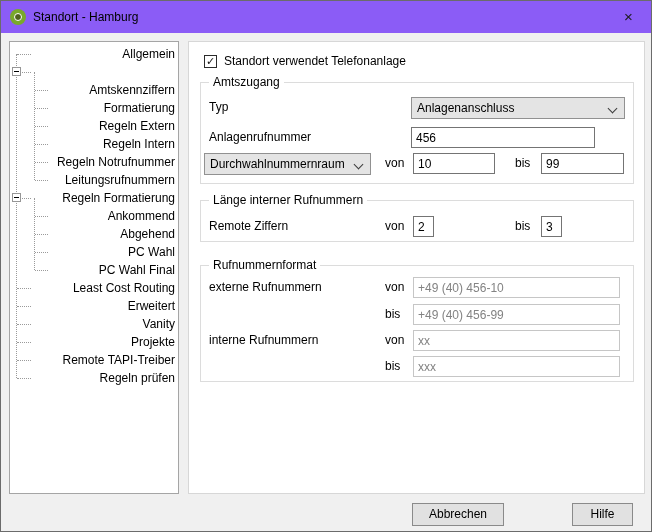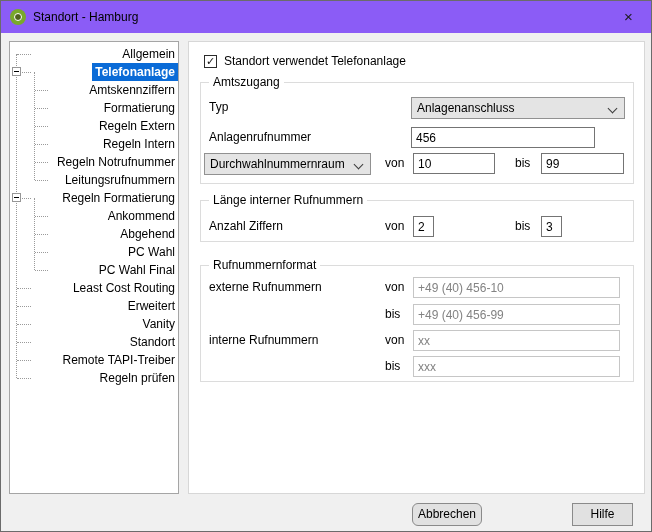--- a/index.html
+++ b/index.html
@@ -61,21 +61,21 @@
   .inp.ro{border-color:#c6c6c6;color:#838383;}
 
   .combo{box-sizing:border-box;position:absolute;top:0;height:22px;background:#e4e4e4;border:1px solid #919191;line-height:20px;padding:0 20px 0 5px;white-space:nowrap;overflow:hidden;}
   .combo.main{left:210px;width:214px;}
   .combo.range{left:3px;width:167px;}
   .chev{position:absolute;right:8px;top:7px;width:6px;height:6px;border-right:1px solid #3c3c3c;border-bottom:1px solid #3c3c3c;transform:rotate(45deg);}
 
   
   .btn{position:absolute;top:502px;height:23px;box-sizing:border-box;background:#e1e1e1;border:1px solid #8a8a8a;text-align:center;line-height:21px;font-size:12px;color:#000;cursor:default;}
   #btn-ok{left:323px;width:72px;background:#f2f2f2;border:2px solid #0078d7;line-height:19px;}
-  #btn-cancel{left:411px;width:70px;border-radius:6px;}
+  #btn-cancel{left:411px;width:92px;}
   #btn-help{left:571px;width:61px;}
 </style>
 </head>
 <body>
 
 <div id="dialog">
 
   <div id="titlebar">
     <span id="app-icon">
         <span class="ic-core"></span>
@@ -87,42 +87,41 @@
   <div id="tree-panel">
     <div id="rail-root" class="rail"></div>
     <div id="rail-a" class="rail"></div>
     <div id="rail-b" class="rail"></div>
     <div id="tree-list">
       <div class="trow lvl0"><span class="tlabel">Allgemein</span></div>
       <div class="trow lvl0 has-exp">
         <span class="expander">
             <span class="minus"></span>
           </span>
-        <span class="tlabel selected">Telefonanlage</span>
       </div>
       <div class="trow lvl1"><span class="tlabel">Amtskennziffern</span></div>
       <div class="trow lvl1"><span class="tlabel">Formatierung</span></div>
       <div class="trow lvl1"><span class="tlabel">Regeln Extern</span></div>
       <div class="trow lvl1"><span class="tlabel">Regeln Intern</span></div>
       <div class="trow lvl1"><span class="tlabel">Regeln Notrufnummer</span></div>
       <div class="trow lvl1"><span class="tlabel">Leitungsrufnummern</span></div>
       <div class="trow lvl0 has-exp">
         <span class="expander">
             <span class="minus"></span>
           </span>
         <span class="tlabel">Regeln Formatierung</span>
       </div>
       <div class="trow lvl1"><span class="tlabel">Ankommend</span></div>
       <div class="trow lvl1"><span class="tlabel">Abgehend</span></div>
       <div class="trow lvl1"><span class="tlabel">PC Wahl</span></div>
       <div class="trow lvl1"><span class="tlabel">PC Wahl Final</span></div>
       <div class="trow lvl0"><span class="tlabel">Least Cost Routing</span></div>
       <div class="trow lvl0"><span class="tlabel">Erweitert</span></div>
       <div class="trow lvl0"><span class="tlabel">Vanity</span></div>
-      <div class="trow lvl0"><span class="tlabel">Standort</span></div>
+      <div class="trow lvl0"><span class="tlabel">Projekte</span></div>
       <div class="trow lvl0"><span class="tlabel">Remote TAPI-Treiber</span></div>
       <div class="trow lvl0"><span class="tlabel">Regeln prüfen</span></div>
     </div>
   </div>
 
   <div id="right-panel">
 
     <span id="use-pbx"><span>✓</span></span>
     <span id="use-pbx-label">Standort verwendet Telefonanlage</span>
 
@@ -147,21 +146,21 @@
         <span class="flab von">von</span>
         <input class="inp vn" value="10" style="">
         <span class="flab bis">bis</span>
         <input class="inp bs" value="99" style="">
       </div>
     </div>
 
     <div id="grp-laenge" class="grp">
       <span class="gt">Länge interner Rufnummern</span>
       <div class="frow top15">
-        <span class="flab">Anzahl Ziffern</span>
+        <span class="flab">Remote Ziffern</span>
         <span class="flab von">von</span>
         <input class="inp smv" value="2" style="">
         <span class="flab bis">bis</span>
         <input class="inp smb" value="3" style="">
       </div>
     </div>
 
     <div id="grp-ruf" class="grp">
       <span class="gt">Rufnummernformat</span>
       <div class="frow top11">

